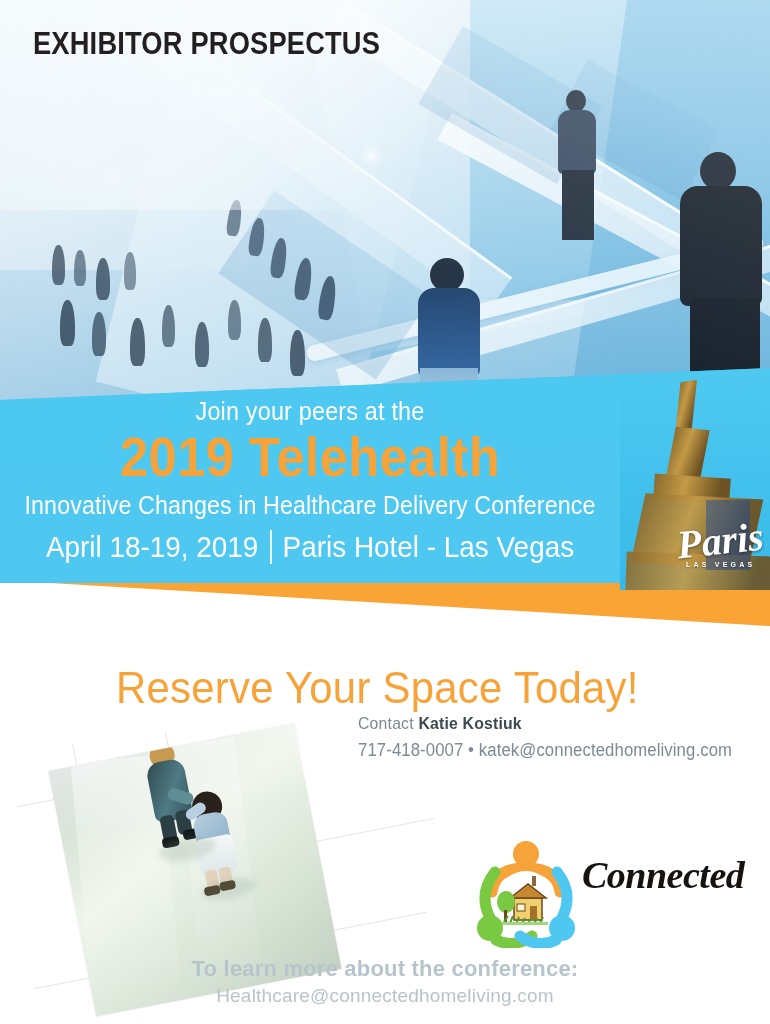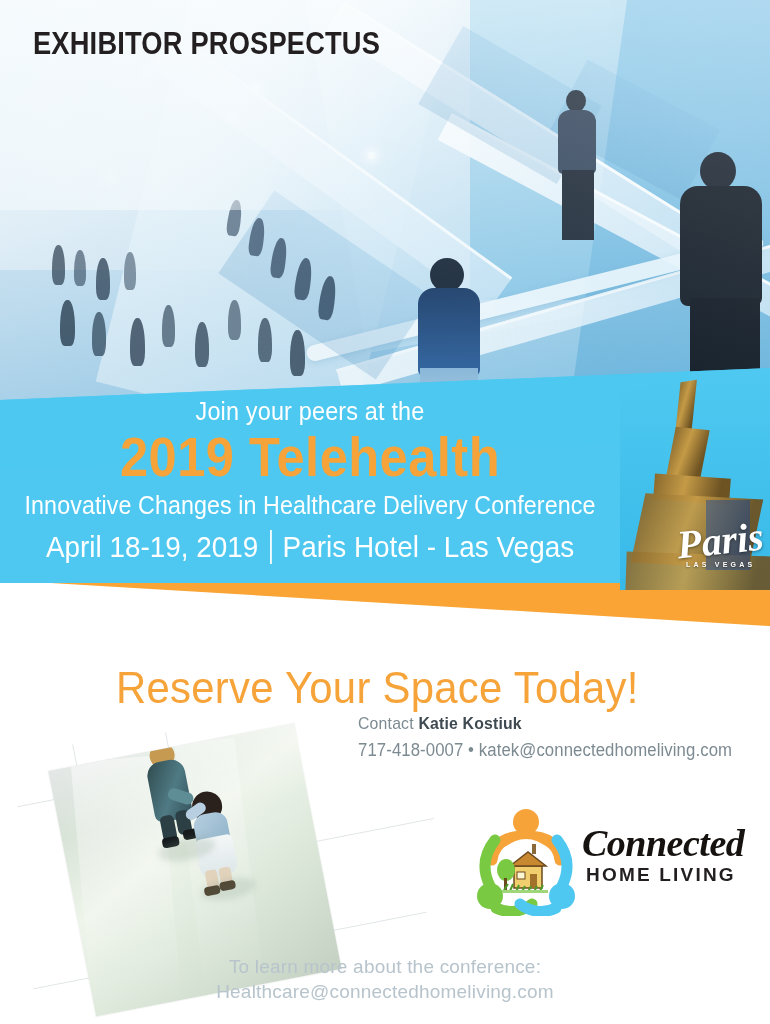--- a/index.html
+++ b/index.html
@@ -233,21 +233,21 @@
     box-shadow: 0 0 0 1px rgba(0,0,0,.03);
   }
   .floor-sheen {
     position: absolute; pointer-events: none;
     background: linear-gradient(180deg, rgba(255,255,255,.85), rgba(255,255,255,0));
   }
   .person { position: absolute; }
 
   
   .logo-wrap {
-    position: absolute; left: 470px; top: 808px; width: 260px; height: 108px;
+    position: absolute; left: 470px; top: 840px; width: 260px; height: 108px;
     z-index: 30;
   }
   .logo-mark { position: absolute; left: 0; top: 0; width: 112px; height: 108px; }
   .logo-text { position: absolute; left: 112px; top: 16px; }
   .logo-connected {
     font-family: "Liberation Serif", serif;
     font-style: italic; font-weight: bold;
     font-size: 38px; color: #16120f; line-height: 1;
     letter-spacing: -.5px;
   }
@@ -258,21 +258,21 @@
   }
 
   
   .footer {
     position: absolute; left: 0; top: 956px; width: 770px;
     text-align: center;
     font-family: "Liberation Sans Narrow", "Liberation Sans", sans-serif;
     color: #b7c4cc;
     z-index: 30;
   }
-  .footer-line-1 { font-size: 19px; letter-spacing: .2px; }
+  .footer-line-1 { font-size: 22px; letter-spacing: .2px; font-weight: bold; }
   .footer-line-2 { font-size: 19px; margin-top: 3px; letter-spacing: .2px; }
 </style>
 </head>
 <body>
 
 <div class="page">
 
   <div class="hero-photo">
     <div class="ph pane-a"></div>
     <div class="ph pane-b"></div>
@@ -431,21 +431,20 @@
 
         <ellipse cx="36" cy="62" rx="9" ry="11" fill="#7ac943"></ellipse>
         <rect x="34" y="70" width="3" height="12" fill="#6b4a1e"></rect>
 
         <path d="M34 82 L38 76 M40 83 L43 76 M46 84 L49 77 M52 84 L55 78 M58 84 L61 78 M64 84 L67 78 M70 83 L73 77" stroke="#4e9a2a" stroke-width="2" fill="none"></path>
         <rect x="32" y="82" width="46" height="3" fill="#9fd67a"></rect>
       </svg>
     </div>
     <div class="logo-text">
       <div class="logo-connected">Connected</div>
-      <div class="logo-home-living">HOME LIVING</div>
     </div>
   </div>
 
   <div class="footer">
     <div class="footer-line-1">To learn more about the conference:</div>
     <div class="footer-line-2">Healthcare@connectedhomeliving.com</div>
   </div>
 
 </div>
 

